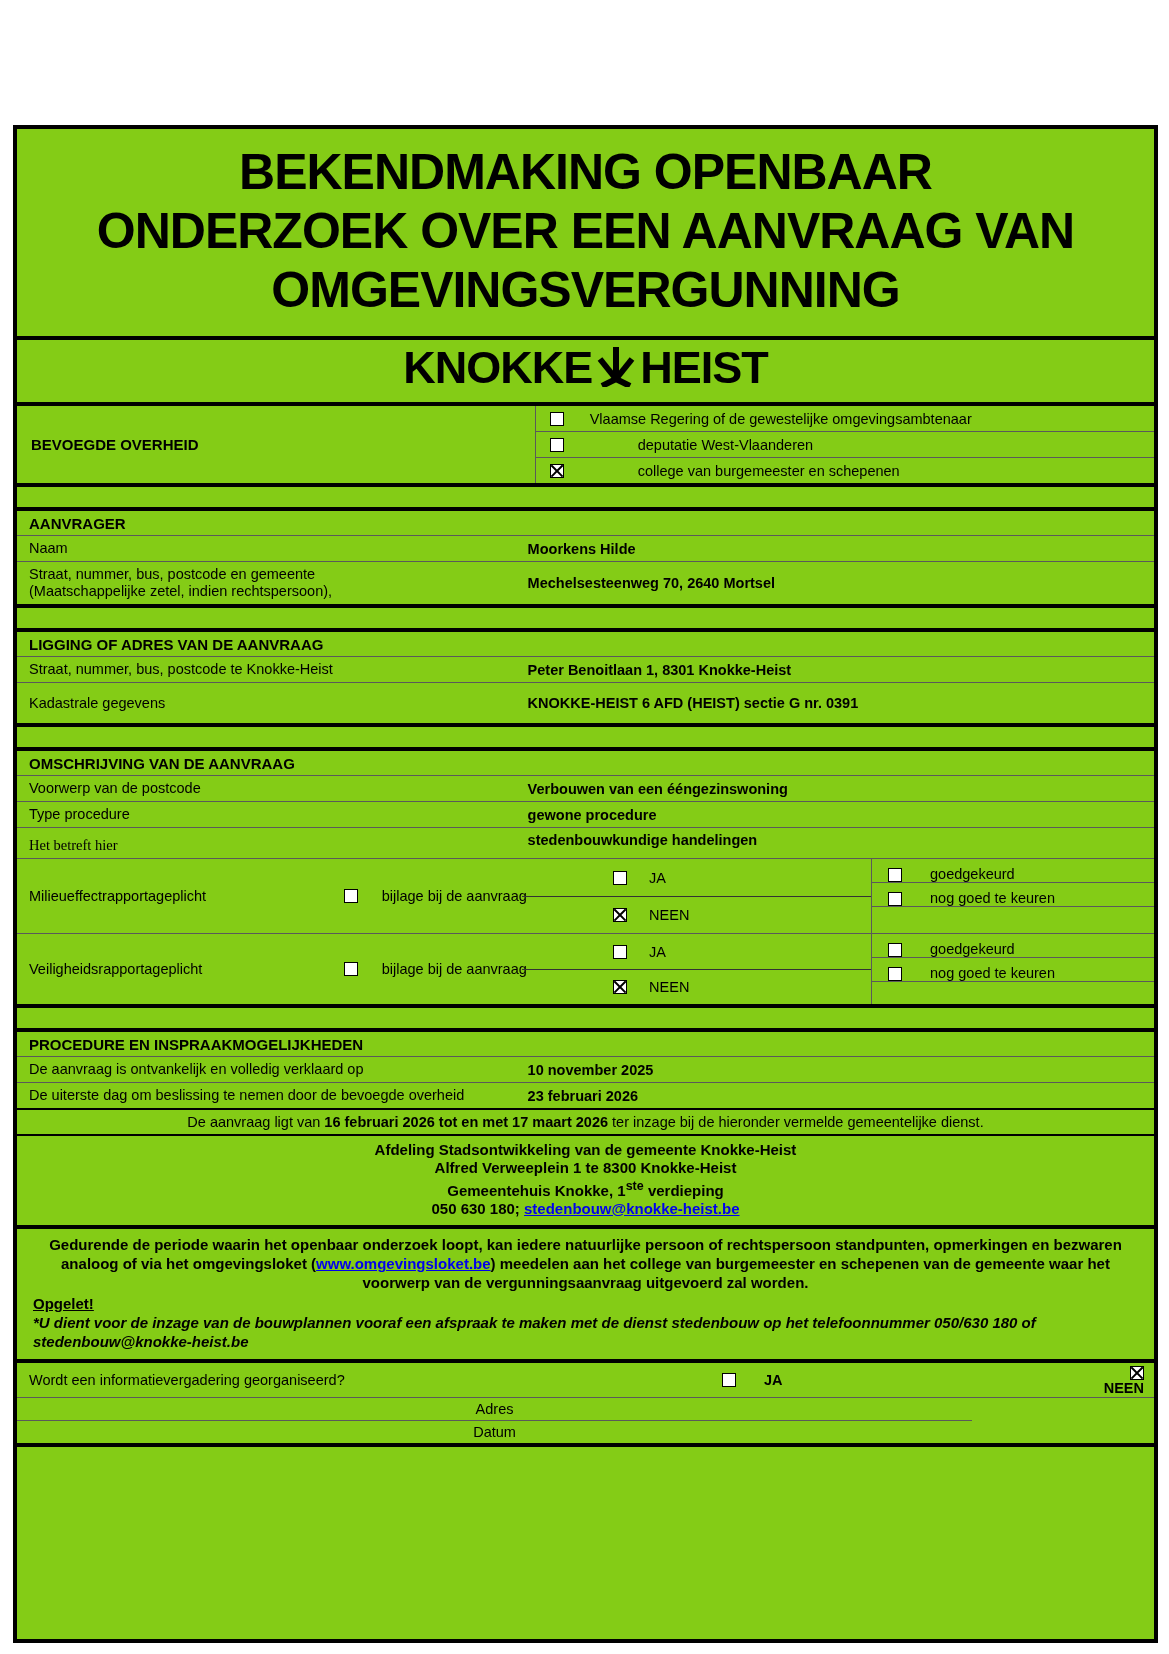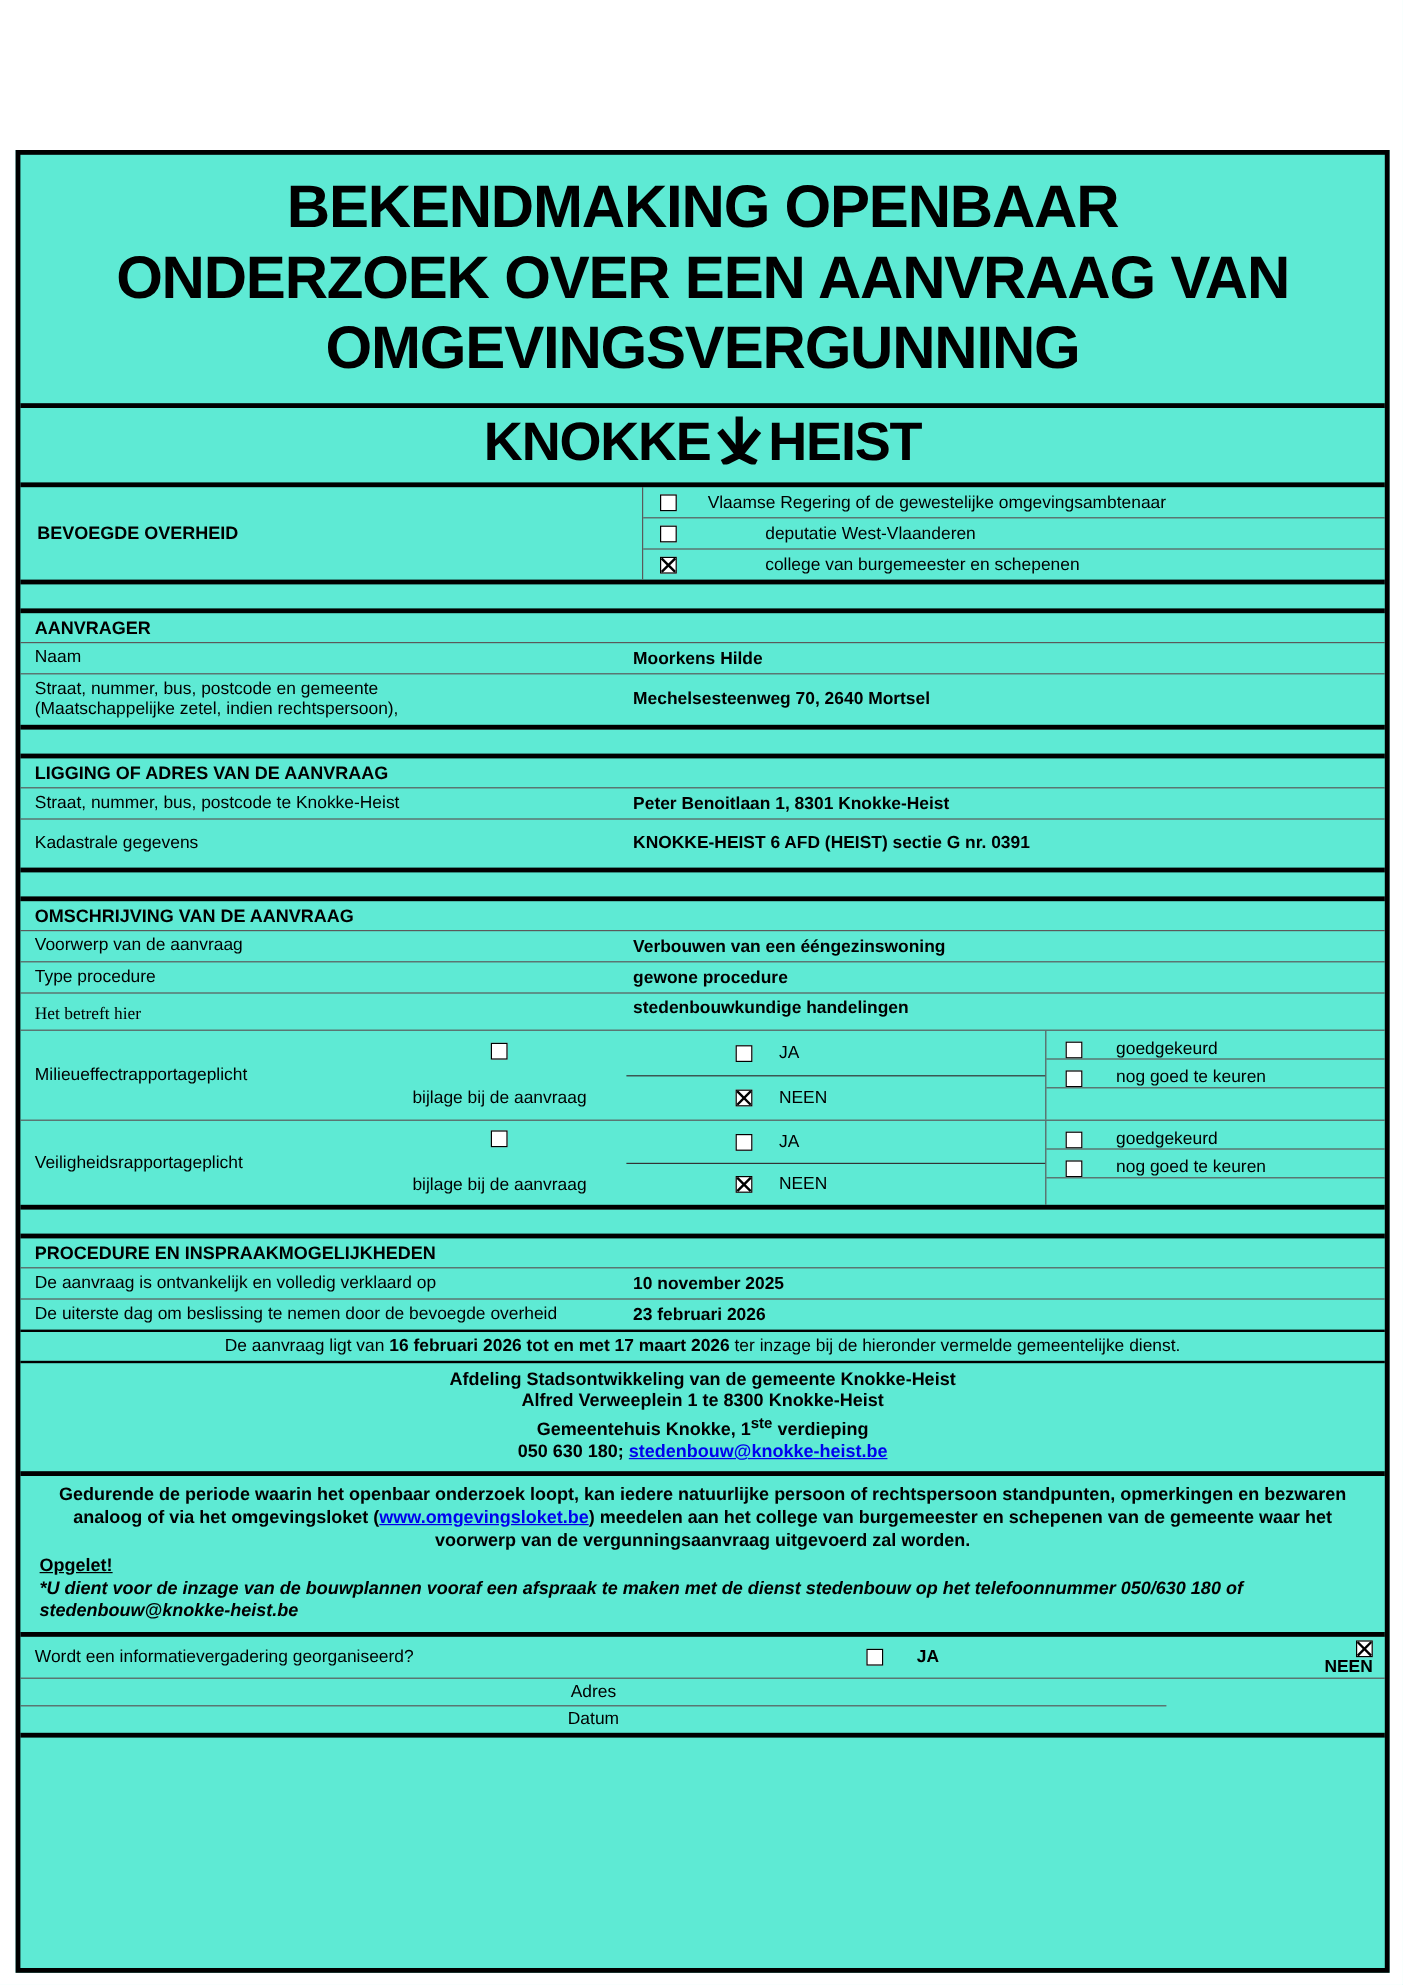--- a/index.html
+++ b/index.html
@@ -3,21 +3,21 @@
 <meta charset="utf-8">
 <style>
   html,body { margin:0; padding:0; background:#ffffff; }
   body {
     width:1169px; height:1654px; position:relative;
     font-family:"Liberation Sans", sans-serif; color:#000;
     -webkit-font-smoothing:antialiased;
   }
   .doc {
     position:absolute; left:13px; top:125px; width:1137px;
-    border:4px solid #000; background:#5eead4;
+    border:4px solid #000; background:#84cc16;
   }
   
   .thin   { border-bottom:1px solid #5a5a5a; }
   .gap    { height:20px; border-top:4px solid #000; border-bottom:4px solid #000; }
   .cb {
     display:inline-block; width:12px; height:12px; border:1.6px solid #000;
     position:relative; flex:none; background:#fff;
   }
   .cb.checked::before, .cb.checked::after {
     content:""; position:absolute; left:-2px; top:5px; width:16px; height:1.8px;
@@ -59,21 +59,21 @@
   .row .val { flex:1; padding:4px 8px 4px 0; font-weight:bold; display:flex; align-items:center; }
   .row.tall { min-height:40px; }
   .row.tall .lbl { display:flex; flex-direction:column; justify-content:center; }
 
   
   .rap { display:flex; font-size:14.5px; position:relative; }
   .rap .rlabel { width:26.8%; display:flex; align-items:center; padding-left:12px; }
   .rap .rmid { flex:1; position:relative; }
   .rap .rmid .bijlage {
     position:absolute; left:10px; top:50%; transform:translateY(-50%);
-    display:flex; align-items:center; gap:24px;flex-direction:column;
+    display:flex; align-items:center; gap:24px;
   }
   .rap .rmid .midline {
     position:absolute; left:35%; right:0; top:50%; border-top:1.5px solid #333;
   }
   .rap .rmid .ja, .rap .rmid .neen {
     position:absolute; left:52%; display:flex; align-items:center; gap:22px;
   }
   .rap .rmid .ja   { top:26%; transform:translateY(-50%); }
   .rap .rmid .neen { top:76%; transform:translateY(-50%); }
   .rap .rright { width:24.8%; border-left:1px solid #5a5a5a; }
@@ -179,21 +179,21 @@
       </div>
       <div class="val">KNOKKE-HEIST 6 AFD (HEIST) sectie G nr. 0391</div>
     </div>
   </div>
 
   <div class="gap"></div>
 
   <div>
     <div class="sec-header thin">OMSCHRIJVING VAN DE AANVRAAG</div>
     <div class="row thin">
-      <div class="lbl">Voorwerp van de aanvraag</div>
+      <div class="lbl">Voorwerp van de postcode</div>
       <div class="val">Verbouwen van een ééngezinswoning</div>
     </div>
     <div class="row thin">
       <div class="lbl">Type procedure</div>
       <div class="val">gewone procedure</div>
     </div>
     <div class="row thin" style="min-height:30px;">
       <div class="lbl" style="display:flex;align-items:flex-end;font-family:Liberation Serif, serif;">Het betreft hier</div>
       <div class="val" style="align-items:flex-start;">stedenbouwkundige handelingen</div>
     </div>

